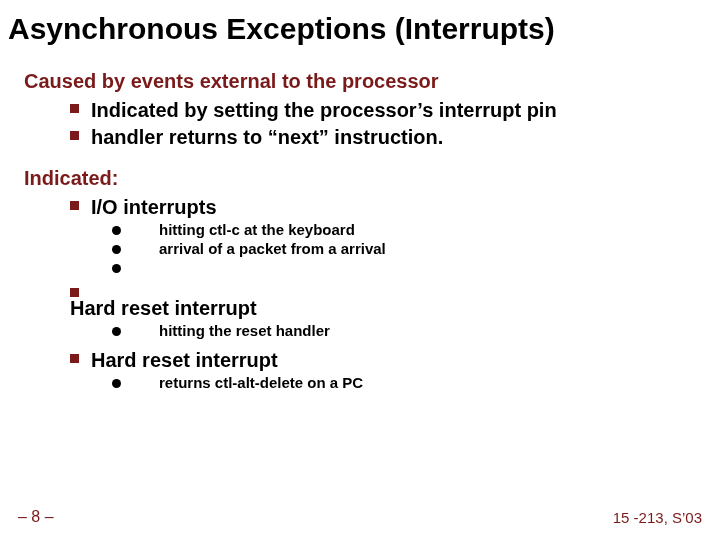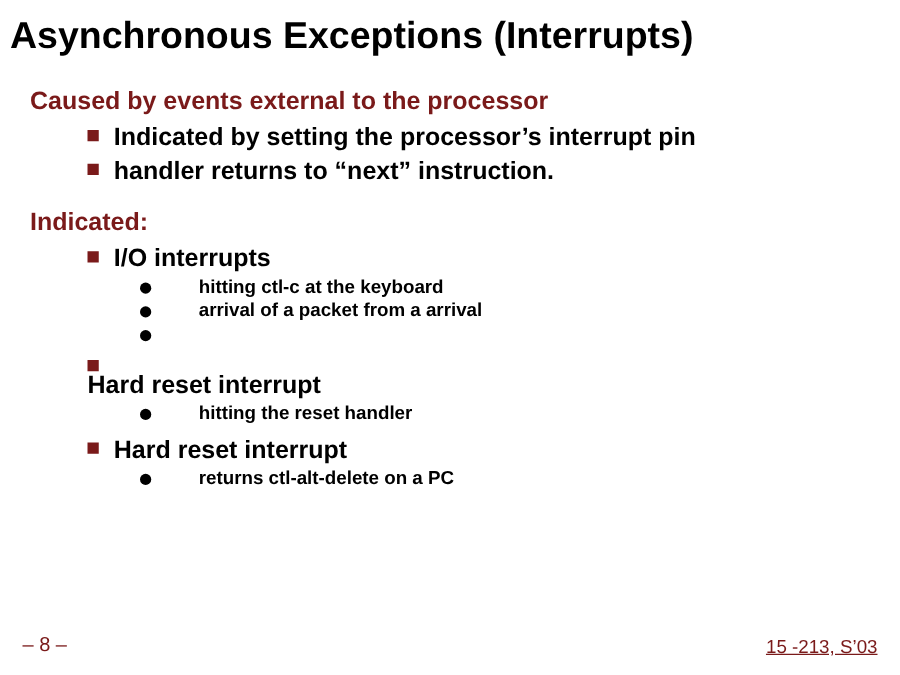--- a/index.html
+++ b/index.html
@@ -74,21 +74,20 @@
     bottom: 14px;
     font-size: 16px;
     color: #7a1a1a;
   }
   .footer-right {
     position: absolute;
     right: 18px;
     bottom: 14px;
     font-size: 15px;
     color: #7a1a1a;
-    text-decoration: underline;
   }
 </style>
 </head>
 <body>
 
 <div class="slide">
 
   <div class="title">Asynchronous Exceptions (Interrupts)</div>
 
   <div class="section">Caused by events external to the processor</div>

